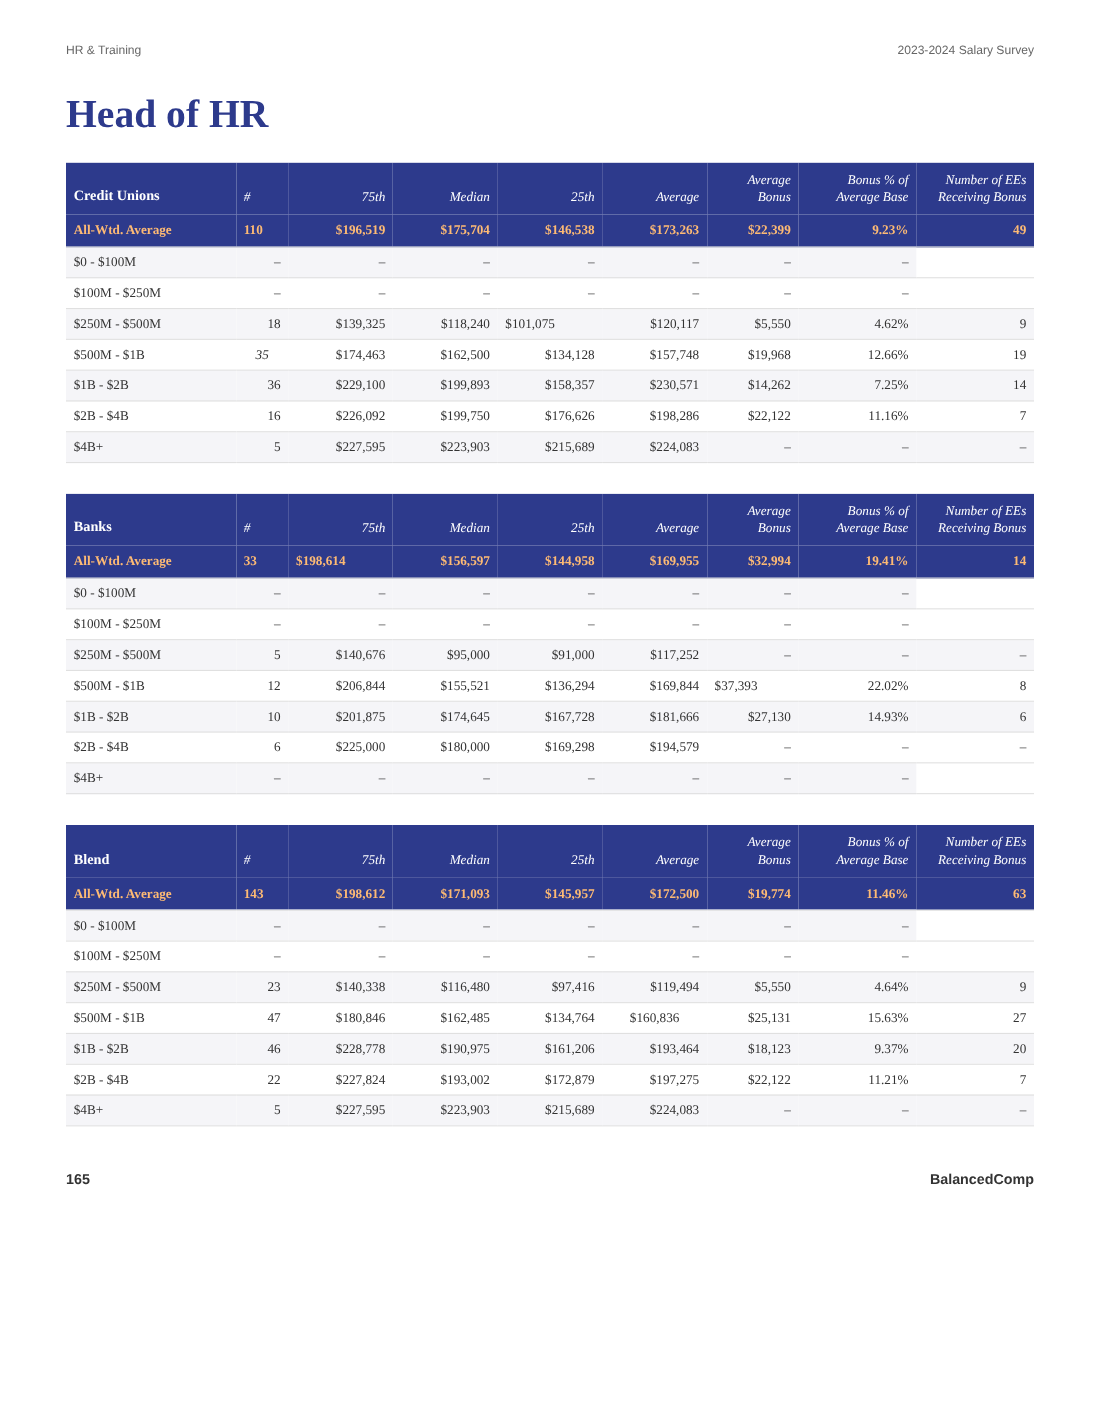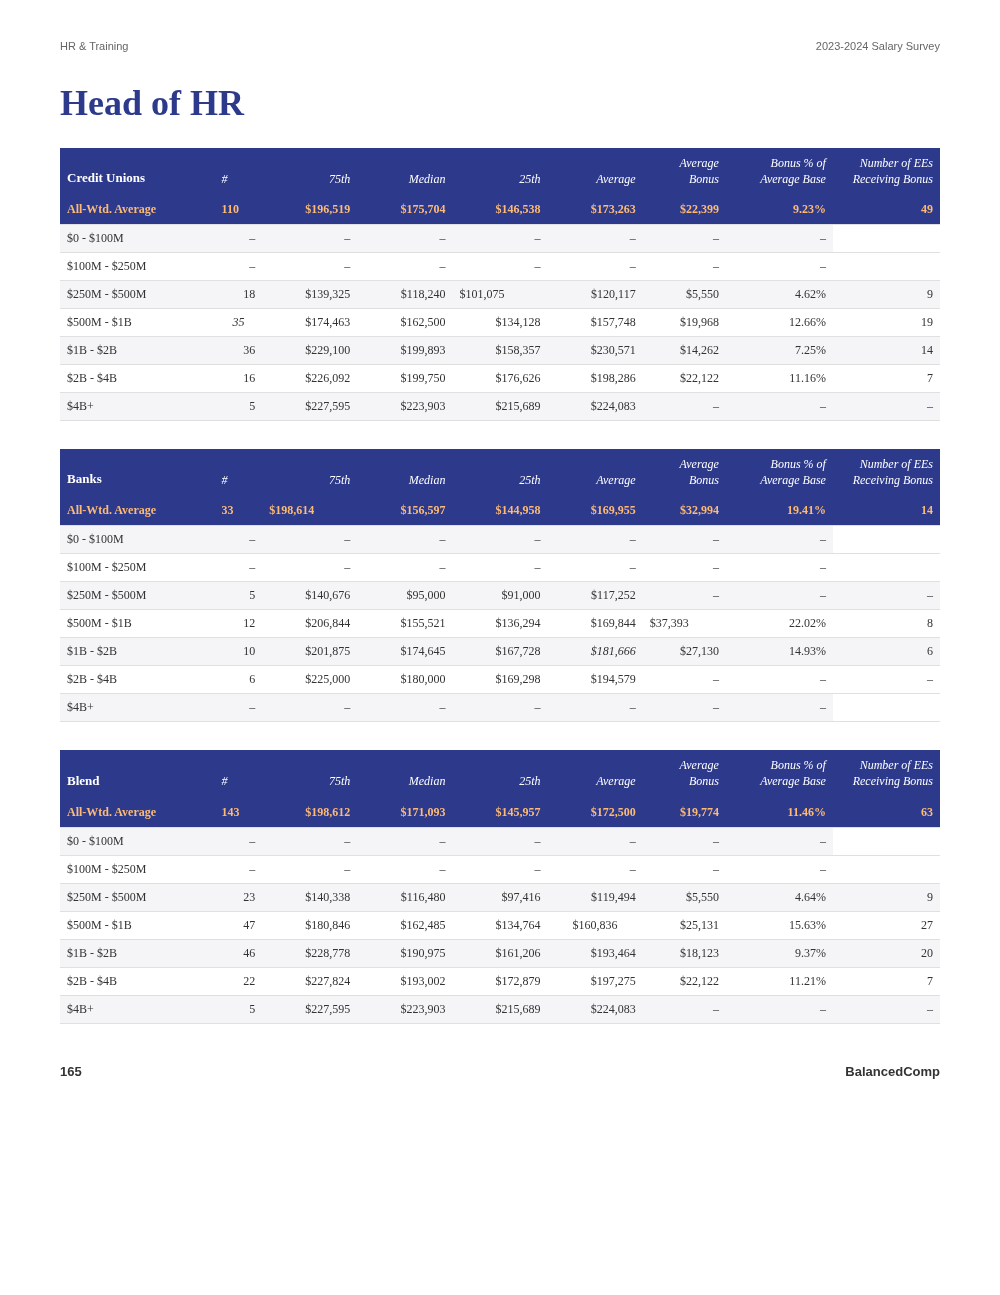--- a/index.html
+++ b/index.html
@@ -269,21 +269,21 @@
             <td style="text-align: left;">$37,393</td>
             <td style="text-align: right;">22.02%</td>
             <td style="text-align: right;">8</td>
           </tr>
           <tr>
             <td>$1B - $2B</td>
             <td style="text-align: right;">10</td>
             <td style="text-align: right;">$201,875</td>
             <td style="text-align: right;">$174,645</td>
             <td style="text-align: right;">$167,728</td>
-            <td style="text-align: right; font-style: italic;">$181,666</td>
+            <td style="text-align: right;">$181,666</td>
             <td style="text-align: right;">$27,130</td>
             <td style="text-align: right;">14.93%</td>
             <td style="text-align: right;">6</td>
           </tr>
           <tr>
             <td>$2B - $4B</td>
             <td style="text-align: right;">6</td>
             <td style="text-align: right;">$225,000</td>
             <td style="text-align: right;">$180,000</td>
             <td style="text-align: right;">$169,298</td>

